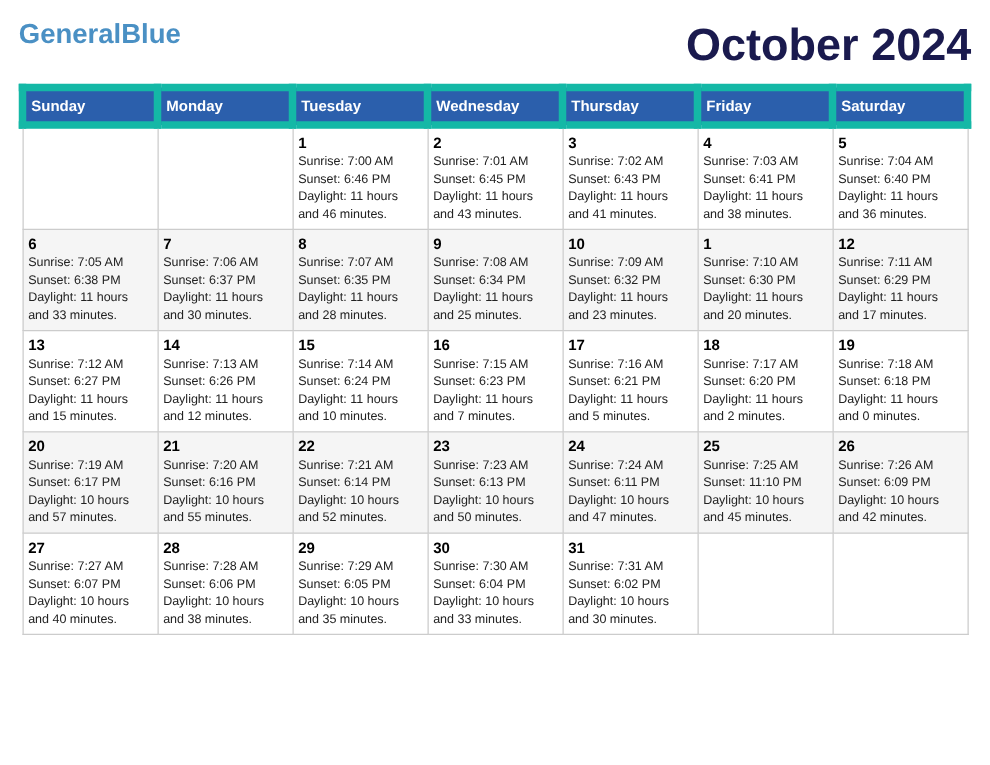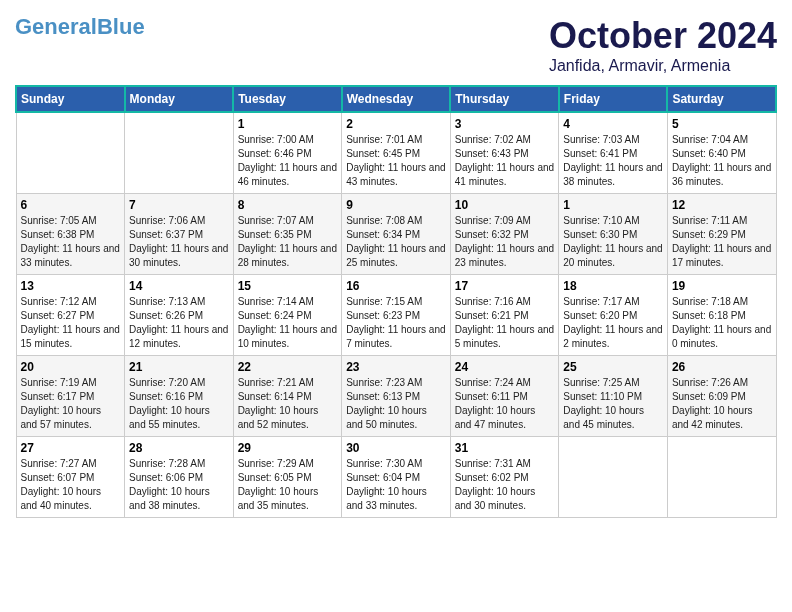--- a/index.html
+++ b/index.html
@@ -51,21 +51,21 @@
       width: 100%;
       border-collapse: collapse;
       font-size: 11px;
     }
     thead tr th {
       background-color: #2b5fac;
       color: #fff;
       padding: 5px 4px;
       text-align: left;
       font-size: 12px;
-      border: 2px solid #14b8a6;
+      border: 6px solid #14b8a6;
     }
     tbody tr td {
       border: 1px solid #ccc;
       vertical-align: top;
       padding: 4px;
       height: 80px;
       background: #fff;
       width: calc(100% / 7);
     }
     tbody tr:nth-child(even) td {
@@ -91,21 +91,20 @@
 
 <div class="header">
   <div class="logo">
     <div class="logo-text">
       <span>General</span><span style="color:#4a90c4">Blue</span>
     </div>
     <div class="logo-underline"></div>
   </div>
   <div class="title-section">
     <div class="month-title">October 2024</div>
-    <div class="location">Janfida, Armavir, Armenia</div>
   </div>
 </div>
 
 <table>
   <thead>
     <tr>
     <th>Sunday</th>
         <th>Monday</th>
         <th>Tuesday</th>
         <th>Wednesday</th>

